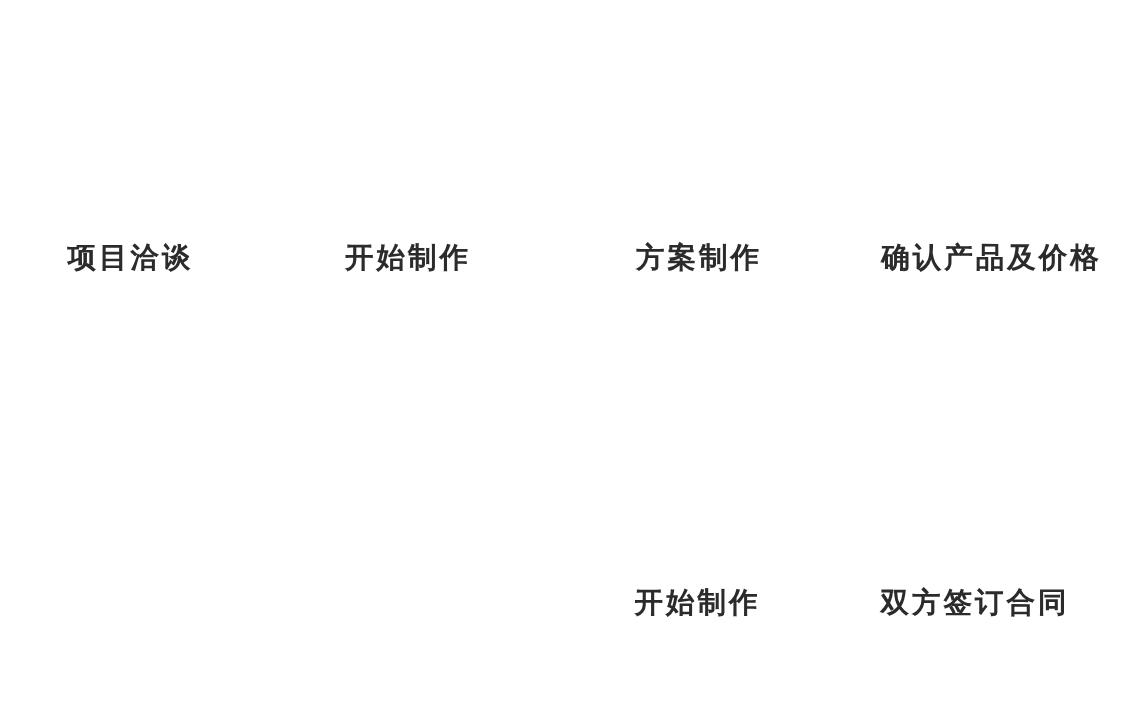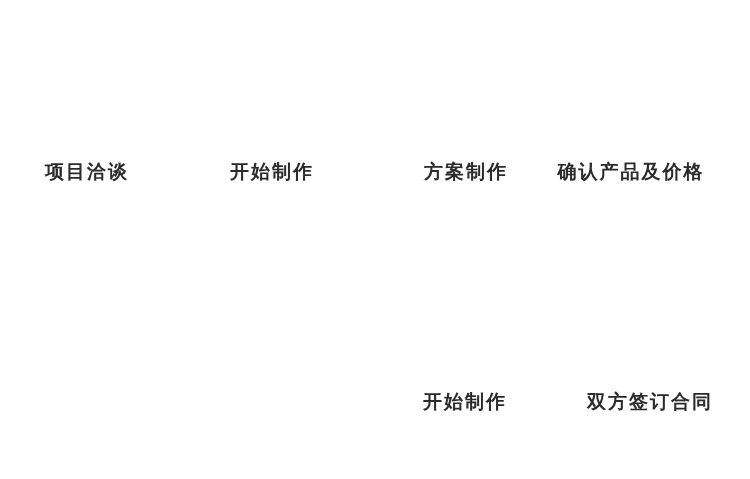--- a/index.html
+++ b/index.html
@@ -34,20 +34,20 @@
 <body>
 
 <div class="diagram-canvas">
 
   <div class="step-label" style="left: 87px; top: 172px;">项目洽谈</div>
 
   <div class="step-label" style="left: 272px; top: 172px;">开始制作</div>
 
   <div class="step-label" style="left: 466px; top: 172px;">方案制作</div>
 
-  <div class="step-label" style="left: 631px; top: 172px; font-family: Liberation Serif, serif;">确认产品及价格</div>
+  <div class="step-label" style="left: 661px; top: 172px; font-family: Liberation Serif, serif;">确认产品及价格</div>
 
   <div class="step-label" style="left: 650px; top: 402px;">双方签订合同</div>
 
   <div class="step-label" style="left: 465px; top: 402px;">开始制作</div>
 
 
 </div>
 
 </body></html>

